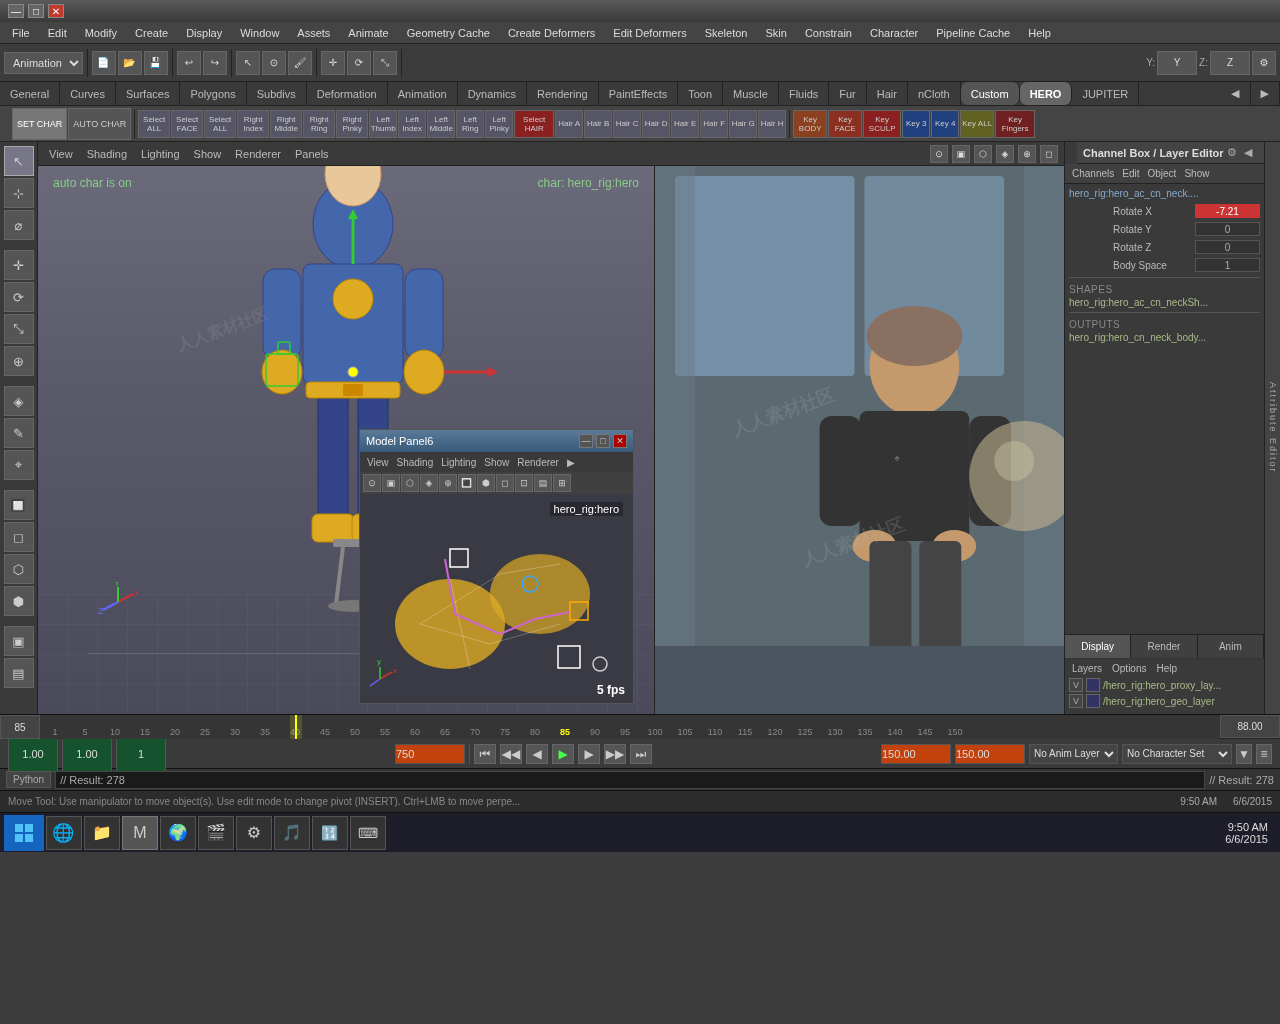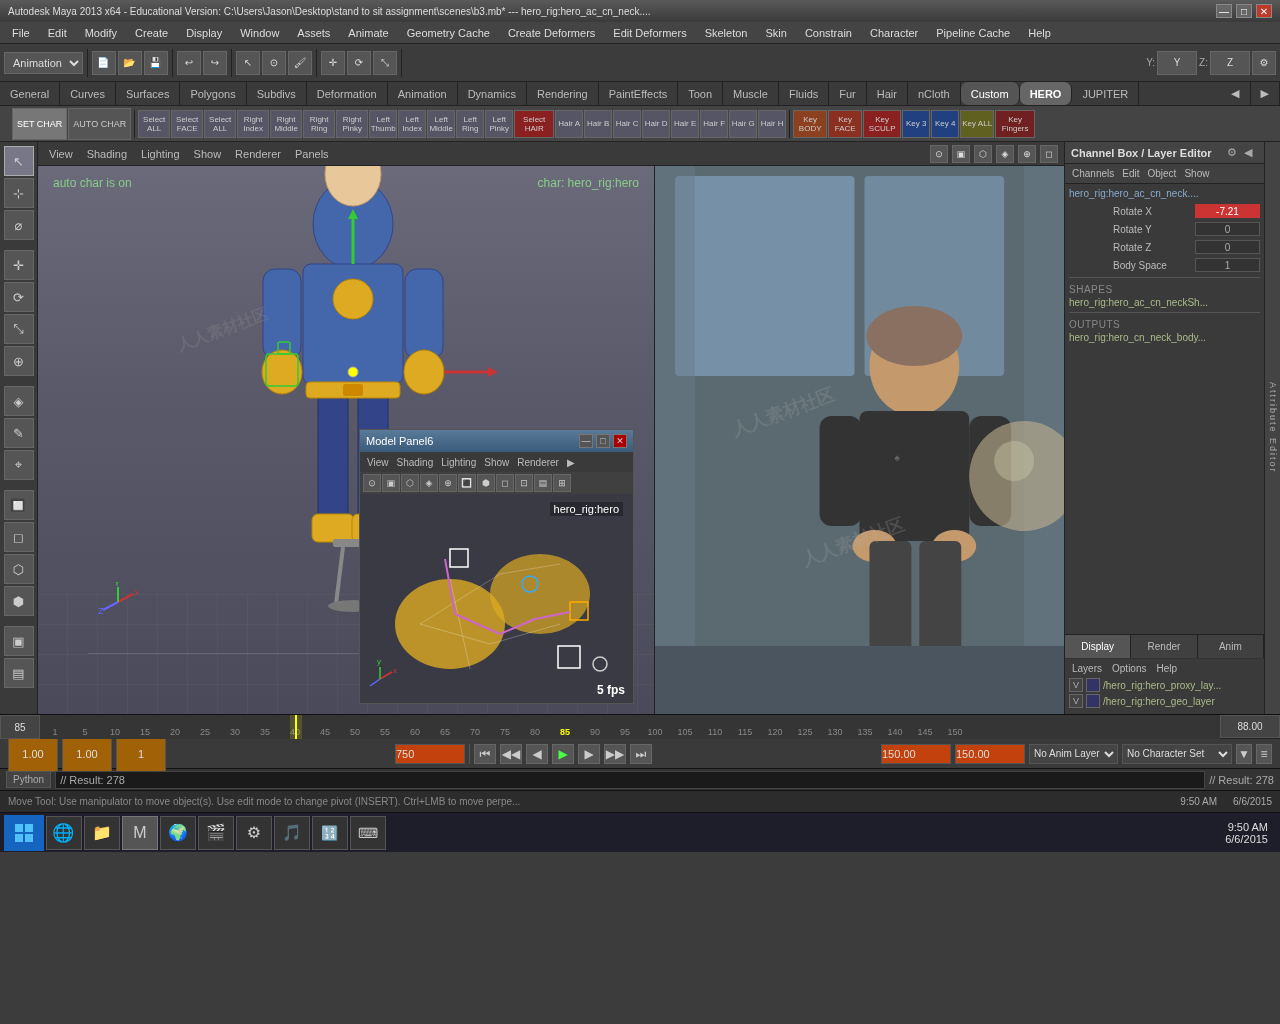--- a/index.html
+++ b/index.html
@@ -272,20 +272,21 @@
       flex-direction: column;
     }
     #channel-header {
       height: 22px;
       background: #444;
       display: flex;
       align-items: center;
       justify-content: space-between;
       padding: 0 6px;
       border-bottom: 1px solid #222;
+      margin-left: 12px;
     }
     .ch-title { font-size: 11px; color: #ddd; font-weight: bold; }
     #channel-menu {
       height: 20px;
       background: #404040;
       display: flex;
       align-items: center;
       gap: 2px;
       padding: 0 4px;
       border-bottom: 1px solid #222;
@@ -422,21 +423,21 @@
       background: #3a3a3a;
       display: flex;
       align-items: center;
       padding: 0 8px;
       gap: 4px;
       border-top: 1px solid #222;
     }
     .tr-input {
       width: 50px;
       height: 36px;
-      background: #a16207;
+      background: #14532d;
       border: 1px solid #555;
       color: #ddd;
       text-align: center;
       font-size: 11px;
     }
     .tr-btn {
       width: 22px; height: 20px;
       background: #555;
       border: 1px solid #666;
       color: #ccc;
@@ -559,21 +560,20 @@
       font-size: 10px;
       color: #bbb;
     }
     .layer-v { width: 14px; height: 14px; background: #444; border: 1px solid #666; display: flex; align-items: center; justify-content: center; font-size: 9px; color: #aaa; }
     .layer-name { flex: 1; color: #aabb88; font-size: 10px; word-break: break-all; }
   </style>
 </head>
 <body>
 
 <div id="title-bar">
-  <span style="font-size:10px; overflow:hidden; white-space:nowrap; text-overflow:ellipsis; max-width:1180px;">Autodesk Maya 2013 x64 - Educational Version: C:\Users\Jason\Desktop\stand to sit assignment\scenes\b3.mb* --- hero_rig:hero_ac_cn_neck....</span>
   <div class="win-controls">
     <div class="win-btn">—</div>
     <div class="win-btn">□</div>
     <div class="win-btn close">✕</div>
   </div>
 </div>
 
 <div id="menu-bar">
   <div class="menu-item">File</div>
   <div class="menu-item">Edit</div>

